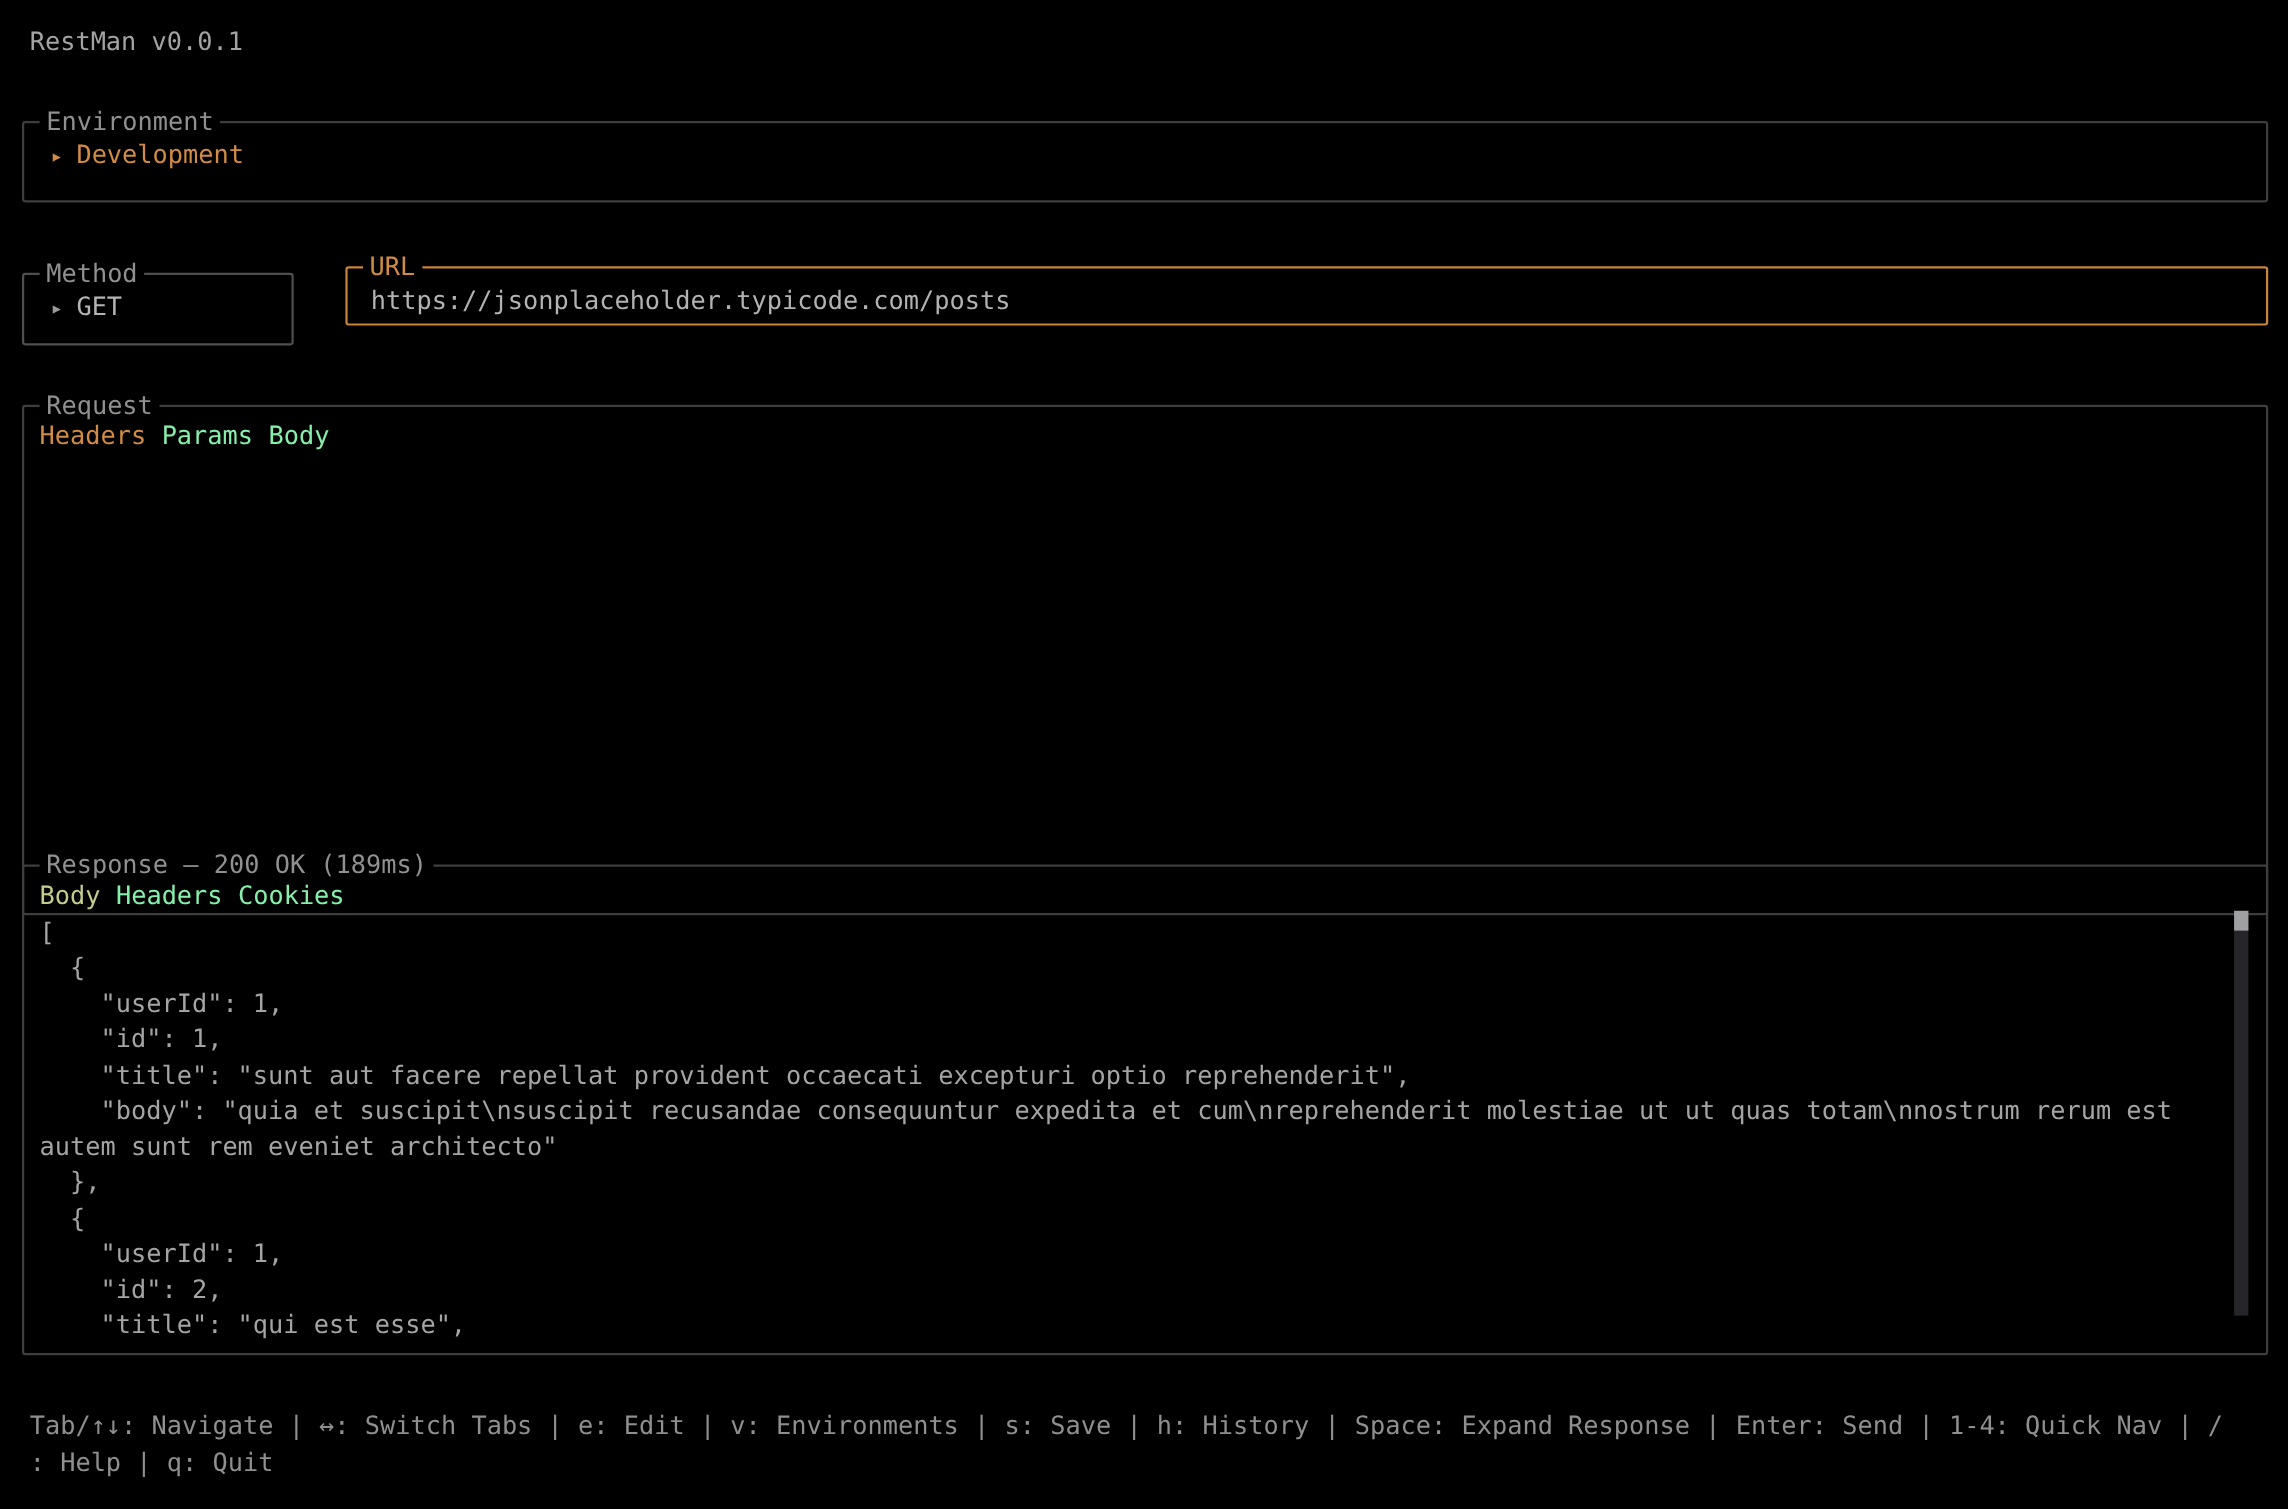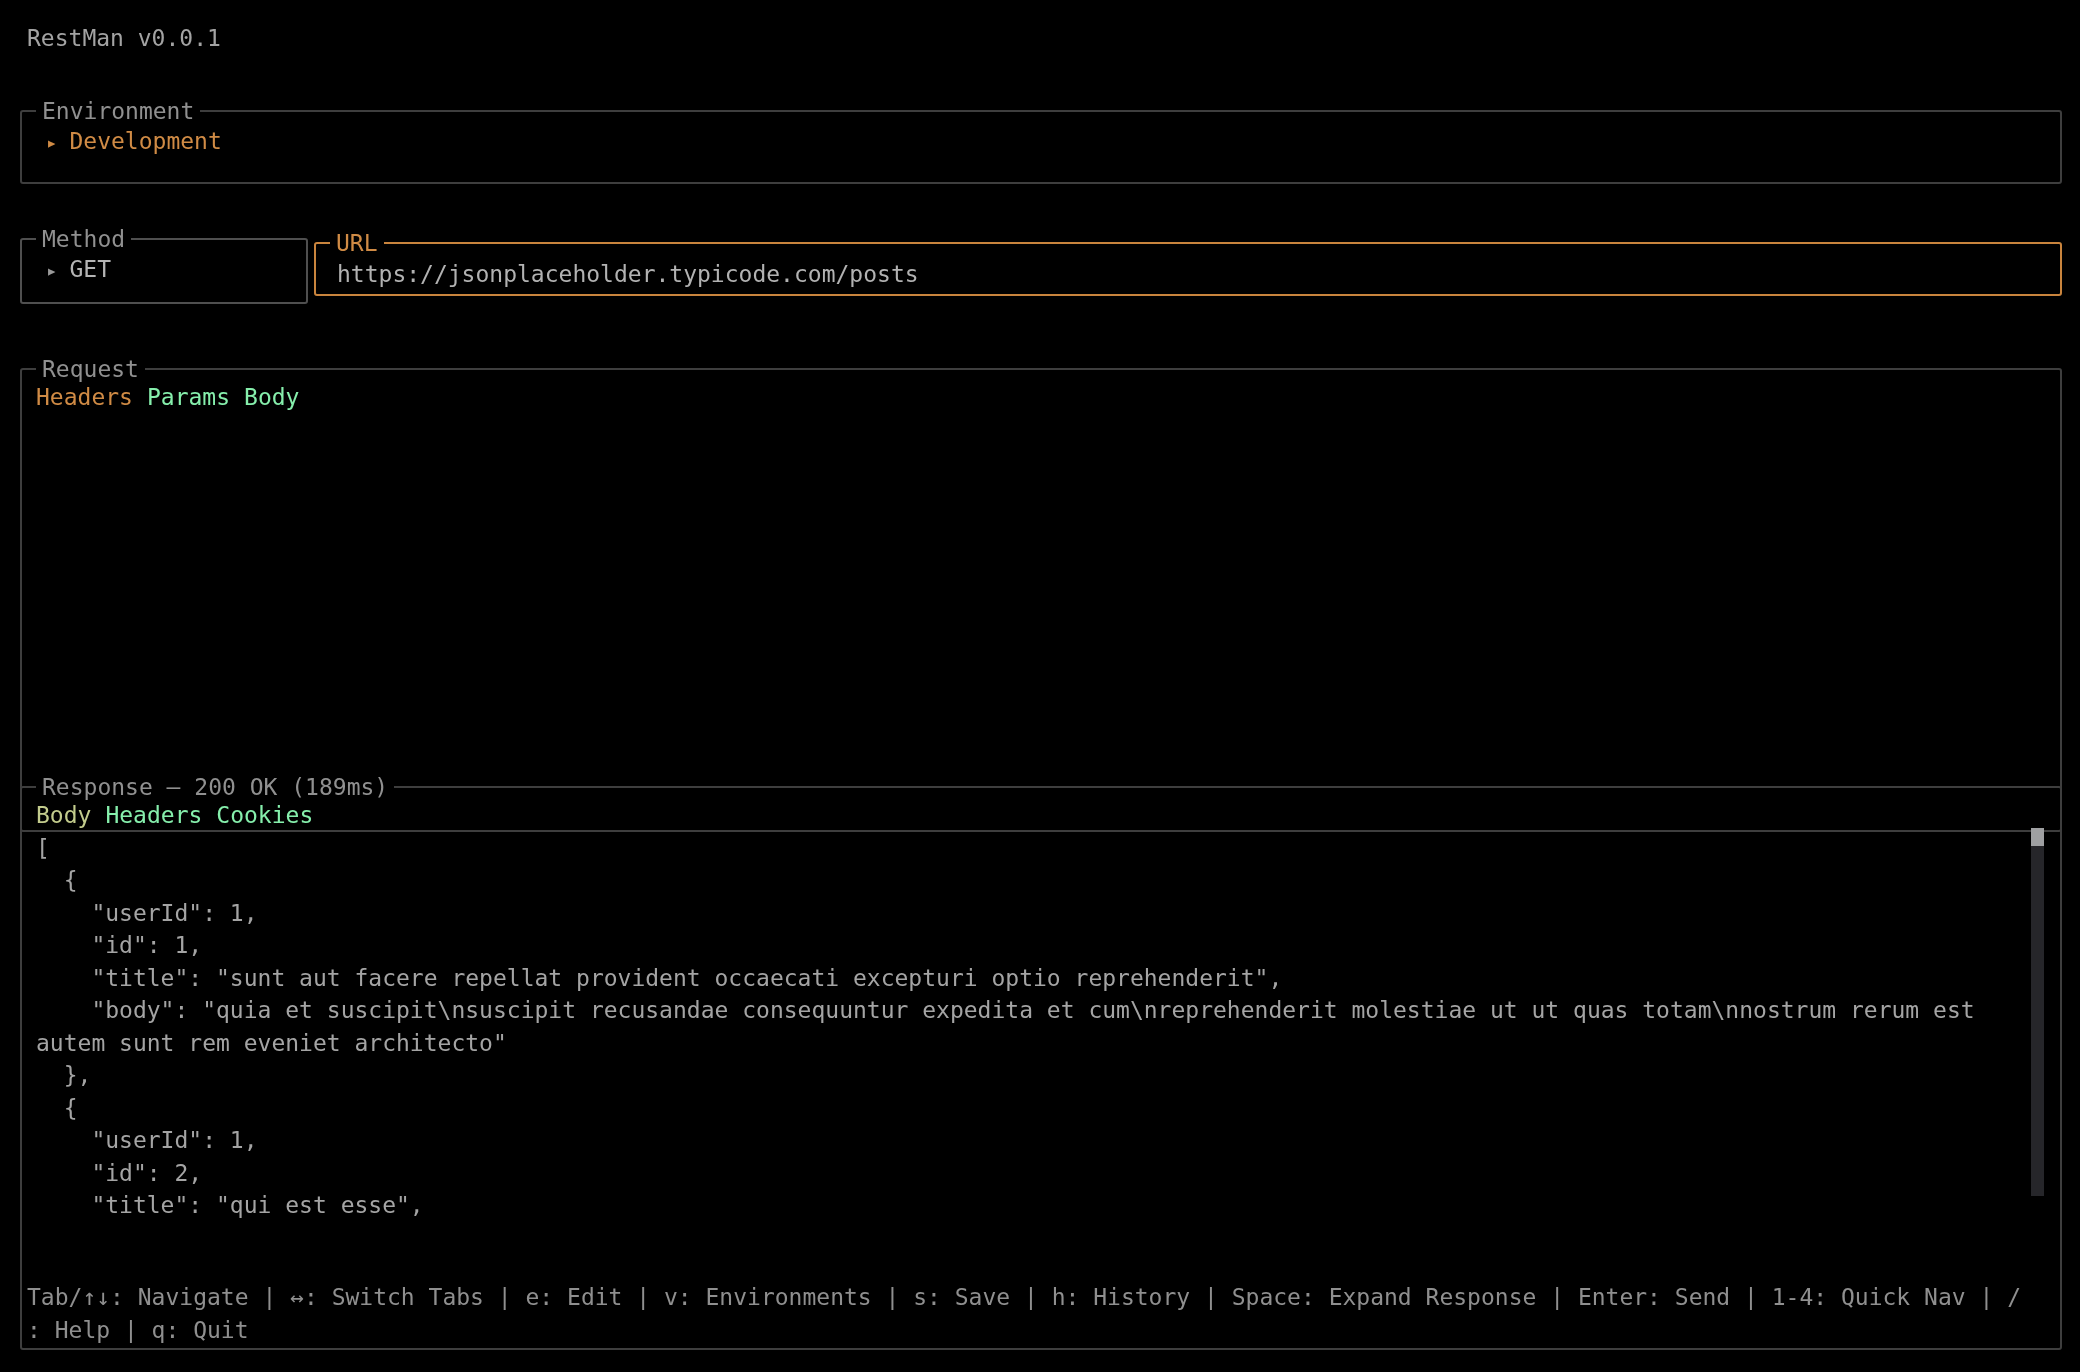--- a/index.html
+++ b/index.html
@@ -34,24 +34,24 @@
     padding: 0 6px;
     color: #909090;
     white-space: nowrap;
     line-height: 32px;
   }
   .tui-box--focus { border-color: #c9843d; }
   .tui-box--focus > .tui-box__label { color: #d08b45; }
   .tui-box--method { border-color: #4f4f4f; }
 
   .box-env    { left: 20px;  top: 110px; width: 2042px; height: 74px; }
-  .box-method { left: 20px;  top: 238px; width: 288px;  height: 66px; }
+  .box-method { left: 20px;  top: 248px; width: 247px;  height: 66px; }
   .box-url    { left: 314px; top: 242px; width: 1748px; height: 54px; }
   .box-req    { left: 20px;  top: 368px; width: 2042px; height: 464px; }
-  .box-resp   { left: 20px;  top: 786px; width: 2042px; height: 564px; }
+  .box-resp   { left: 20px;  top: 786px; width: 2042px; height: 446px; }
 
   .selector-row {
     position: absolute;
     left: 24px;
     top: 13px;
     white-space: nowrap;
   }
   .cursor-tri { display: inline-block; margin-right: 12px; font-size: 19px; }
   .accent-text { color: #d08b45; }
   .plain-text  { color: #b4b4b4; }

